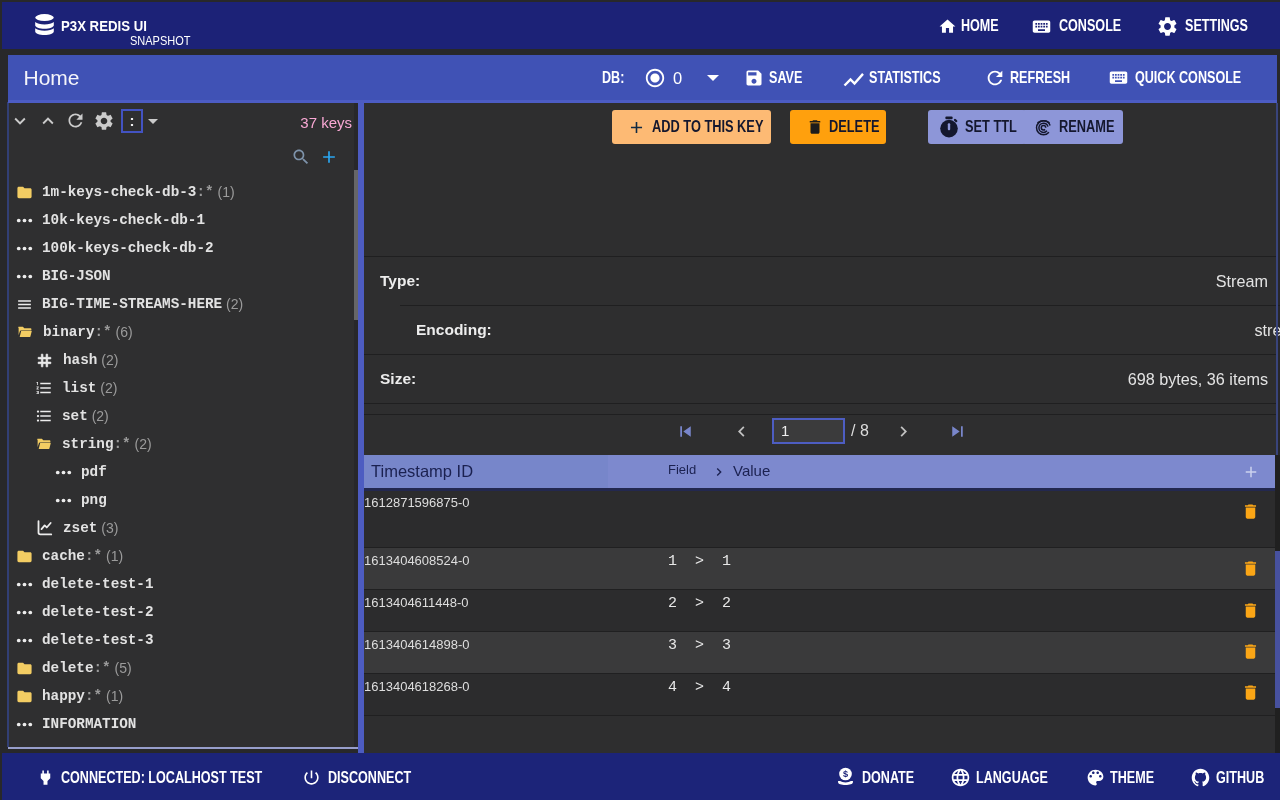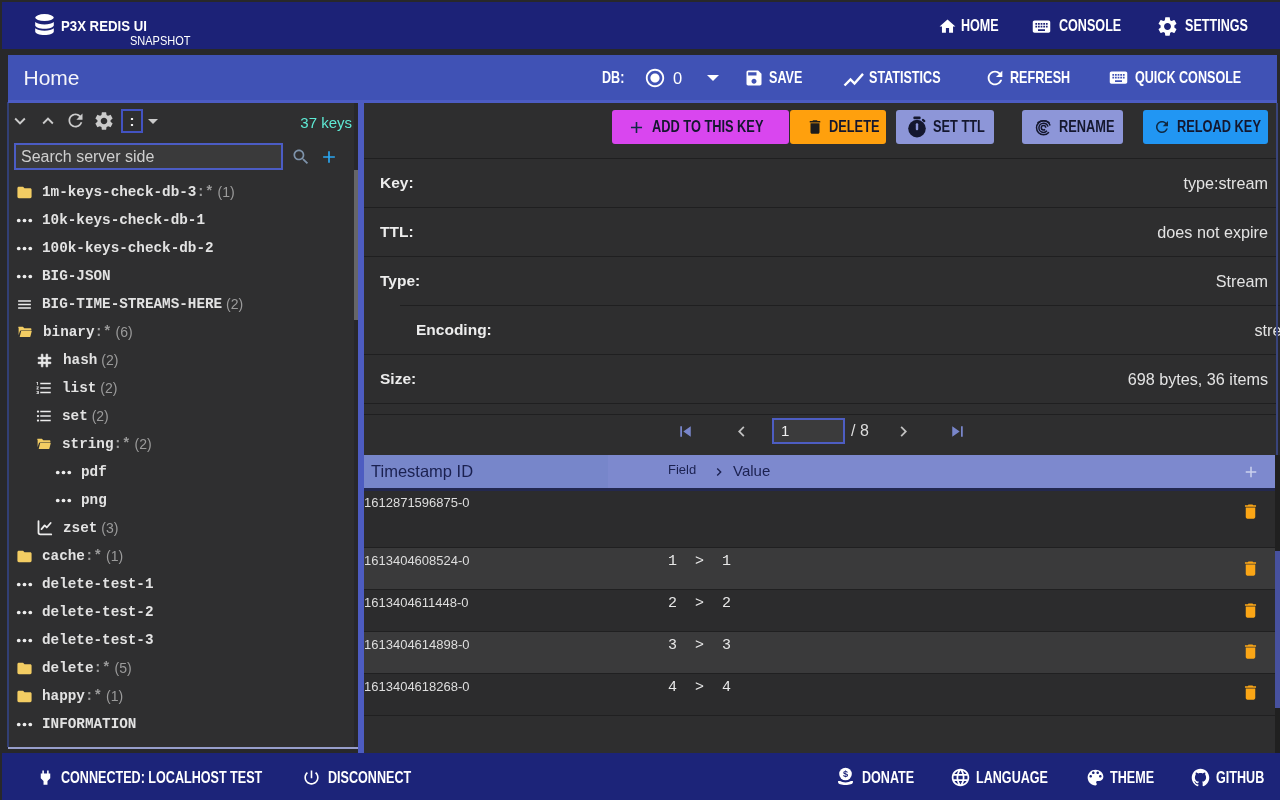--- a/index.html
+++ b/index.html
@@ -88,23 +88,22 @@
       <path d="M12 8l-6 6 1.41 1.41L12 10.83l4.59 4.58L18 14z"></path>
     </svg>
   <svg class="abs ico" style="left:65px;top:110px;" width="21" height="21" viewBox="0 0 24 24" fill="#cbcbcb">
       <path d="M17.65 6.35C16.2 4.9 14.21 4 12 4c-4.42 0-7.99 3.58-7.99 8s3.57 8 7.99 8c3.73 0 6.84-2.55 7.73-6h-2.08c-.82 2.33-3.04 4-5.65 4-3.31 0-6-2.69-6-6s2.69-6 6-6c1.66 0 3.14.69 4.22 1.78L13 11h7V4l-2.35 2.35z"></path>
     </svg>
   <svg class="abs ico" style="left:93px;top:110px;" width="22" height="22" viewBox="0 0 24 24" fill="#cbcbcb">
       <path d="M19.14 12.94c.04-.3.06-.61.06-.94 0-.32-.02-.64-.07-.94l2.03-1.58c.18-.14.23-.41.12-.61l-1.92-3.32c-.12-.22-.37-.29-.59-.22l-2.39.96c-.5-.38-1.03-.7-1.62-.94l-.36-2.54c-.04-.24-.24-.41-.48-.41h-3.84c-.24 0-.43.17-.47.41l-.36 2.54c-.59.24-1.13.57-1.62.94l-2.39-.96c-.22-.08-.47 0-.59.22L2.74 8.87c-.12.21-.08.47.12.61l2.03 1.58c-.05.3-.09.63-.09.94s.02.64.07.94l-2.03 1.58c-.18.14-.23.41-.12.61l1.92 3.32c.12.22.37.29.59.22l2.39-.96c.5.38 1.03.7 1.62.94l.36 2.54c.05.24.24.41.48.41h3.84c.24 0 .44-.17.47-.41l.36-2.54c.59-.24 1.13-.56 1.62-.94l2.39.96c.22.08.47 0 .59-.22l1.92-3.32c.12-.22.07-.47-.12-.61l-2.01-1.58zM12 15.6c-1.98 0-3.6-1.62-3.6-3.6s1.62-3.6 3.6-3.6 3.6 1.62 3.6 3.6-1.62 3.6-3.6 3.6z"></path>
     </svg>
   <div class="abs" style="left:121px;top:109px;width:18px;height:20px;border:2px solid #4353c2;color:#efefef;font-size:15px;font-weight:bold;text-align:center;line-height:20px;">:</div>
   <div class="abs" style="left:148px;top:119px;width:0;height:0;border-left:5px solid transparent;border-right:5px solid transparent;border-top:5px solid #cbcbcb;"></div>
-  <div class="abs" style="left:252px;top:114px;width:100px;font-size:15px;color:#5eead4;text-align:right;">37 keys</div>
-
-  <div class="abs" style="left:14px;top:143px;width:260px;height:23px;border:2px solid #4b5cc4;background:#3a3a3b;color:#cfcfcf;font-size:16px;line-height:23px;padding-left:5px;">Search server side</div>
+  <div class="abs" style="left:252px;top:114px;width:100px;font-size:15px;color:#f9a8d4;text-align:right;">37 keys</div>
+
   <svg class="abs ico" style="left:291px;top:147px;" width="20" height="20" viewBox="0 0 24 24" fill="#7e93aa">
       <path d="M15.5 14h-.79l-.28-.27C15.41 12.59 16 11.11 16 9.5 16 5.91 13.09 3 9.5 3S3 5.91 3 9.5 5.91 16 9.5 16c1.61 0 3.09-.59 4.23-1.57l.27.28v.79l5 5L20.49 19l-4.99-5zm-6 0C7.01 14 5 11.99 5 9.5S7.01 5 9.5 5 14 7.01 14 9.5 11.99 14 9.5 14z"></path>
     </svg>
   <svg class="abs ico" style="left:319px;top:147px;" width="20" height="20" viewBox="0 0 24 24" fill="#2aa7f1">
       <path d="M19 13h-6v6h-2v-6H5v-2h6V5h2v6h6v2z"></path>
     </svg>
 
   <div class="abs" style="left:354px;top:170px;width:4px;height:150px;background:#666667;"></div>
 
   <div class="trow" style="left:16px;top:178px;"><svg width="17" height="17" viewBox="0 0 24 24" fill="#f3cd63">
@@ -187,67 +186,53 @@
         <circle cx="3.2" cy="10" r="2.2"></circle>
         <circle cx="10" cy="10" r="2.2"></circle>
         <circle cx="16.8" cy="10" r="2.2"></circle>
       </svg><span>INFORMATION</span></div>
   <div class="abs" id="sbborder-l" style="left:7px;top:102px;width:2px;height:645px;background:#323f75;"></div>
   <div class="abs" id="sbborder-t" style="left:8px;top:100px;width:1269px;height:3px;background:#4c5cc4;"></div>
   <div class="abs" id="sbborder-b" style="left:8px;top:747px;width:350px;height:2px;background:#979ecb;"></div>
   <div class="abs" id="divider" style="left:358px;top:100px;width:6px;height:653px;background:#4d5cc1;"></div>
   <div class="abs" id="main" style="left:364px;top:103px;width:912px;height:650px;background:#2e2e2f;"></div>
 
-  <div class="abs btn" style="left:612px;top:110px;width:177px;background:#d946ef;">
+  <div class="abs btn" style="left:612px;top:110px;width:159px;background:#fdba74;">
     <svg style="left:15px;" width="19" height="19" viewBox="0 0 24 24" fill="#102a43">
         <path d="M19 13h-6v6h-2v-6H5v-2h6V5h2v6h6v2z"></path>
       </svg>
       <span style="left:40px;">ADD TO THIS KEY</span>
     </div>
   <div class="abs btn" style="left:790px;top:110px;width:96px;background:#ffa00d;">
     <svg style="left:16px;" width="18" height="18" viewBox="0 0 24 24" fill="#1c1c1c">
         <path d="M6 19c0 1.1.9 2 2 2h8c1.1 0 2-.9 2-2V7H6v12zM19 4h-3.5l-1-1h-5l-1 1H5v2h14V4z"></path>
       </svg>
       <span style="left:39px;">DELETE</span>
     </div>
-  <div class="abs btn" style="left:896px;top:110px;width:98px;background:#8d96d8;">
+  <div class="abs btn" style="left:928px;top:110px;width:98px;background:#8d96d8;">
     <svg style="left:11px;top:6px;" width="20" height="22" viewBox="0 0 20 22">
         <g fill="#14172e">
           <rect x="6.3" y="0.6" width="7.4" height="2.6" rx="1.2"></rect>
           <rect x="14.6" y="3.4" width="4" height="2.2" rx="1.1" transform="rotate(40 16.6 4.5)"></rect>
           <circle cx="10" cy="12.6" r="8.8"></circle>
         </g>
         <rect x="8.8" y="7.2" width="2.4" height="7" rx="1" fill="#8d96d8"></rect>
       </svg>
       <span style="left:37px;">SET TTL</span>
     </div>
   <div class="abs btn" style="left:1022px;top:110px;width:101px;background:#8d96d8;">
     <svg style="left:12px;top:7px;" width="19" height="20" viewBox="0 0 24 24" fill="none" stroke="#14172e" stroke-width="1.9">
         <path d="M5 6.5a11 11 0 0 1 14 0" stroke-linecap="round"></path>
         <circle cx="12" cy="13" r="8.8" stroke-dasharray="46 10" stroke-dashoffset="-6"></circle>
         <circle cx="12" cy="13" r="5.8" stroke-dasharray="30 7" stroke-dashoffset="-4"></circle>
         <circle cx="12" cy="13" r="2.8" stroke-dasharray="14 4" stroke-dashoffset="-2"></circle>
       </svg>
       <span style="left:37px;">RENAME</span>
     </div>
-  <div class="abs btn" style="left:1143px;top:110px;width:125px;background:#2196f3;">
-    <svg style="left:10px;" width="18" height="18" viewBox="0 0 24 24" fill="#102a43">
-        <path d="M17.65 6.35C16.2 4.9 14.21 4 12 4c-4.42 0-7.99 3.58-7.99 8s3.57 8 7.99 8c3.73 0 6.84-2.55 7.73-6h-2.08c-.82 2.33-3.04 4-5.65 4-3.31 0-6-2.69-6-6s2.69-6 6-6c1.66 0 3.14.69 4.22 1.78L13 11h7V4l-2.35 2.35z"></path>
-      </svg>
-      <span style="left:34px;">RELOAD KEY</span>
-    </div>
-
-  <div class="abs krow" style="top:158px;">
-      <span class="klabel">Key:</span>
-      <span class="kval">type:stream</span>
-    </div>
-  <div class="abs krow" style="top:207px;">
-      <span class="klabel">TTL:</span>
-      <span class="kval">does not expire</span>
-    </div>
+
   <div class="abs krow" style="top:256px;">
       <span class="klabel">Type:</span>
       <span class="kval">Stream</span>
     </div>
   <div class="abs krow" style="top:305px;margin-left:36px;">
       <span class="klabel">Encoding:</span>
       <span class="kval">stream</span>
     </div>
   <div class="abs krow" style="top:354px;">
       <span class="klabel">Size:</span>

